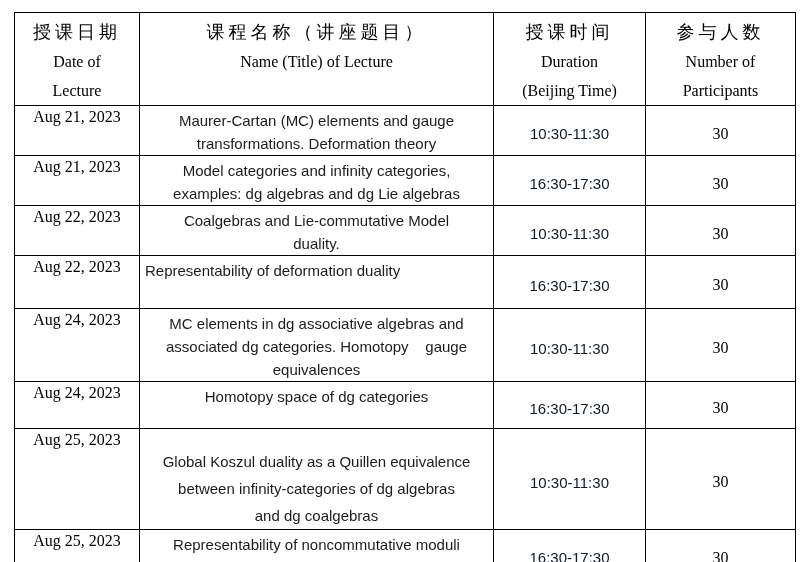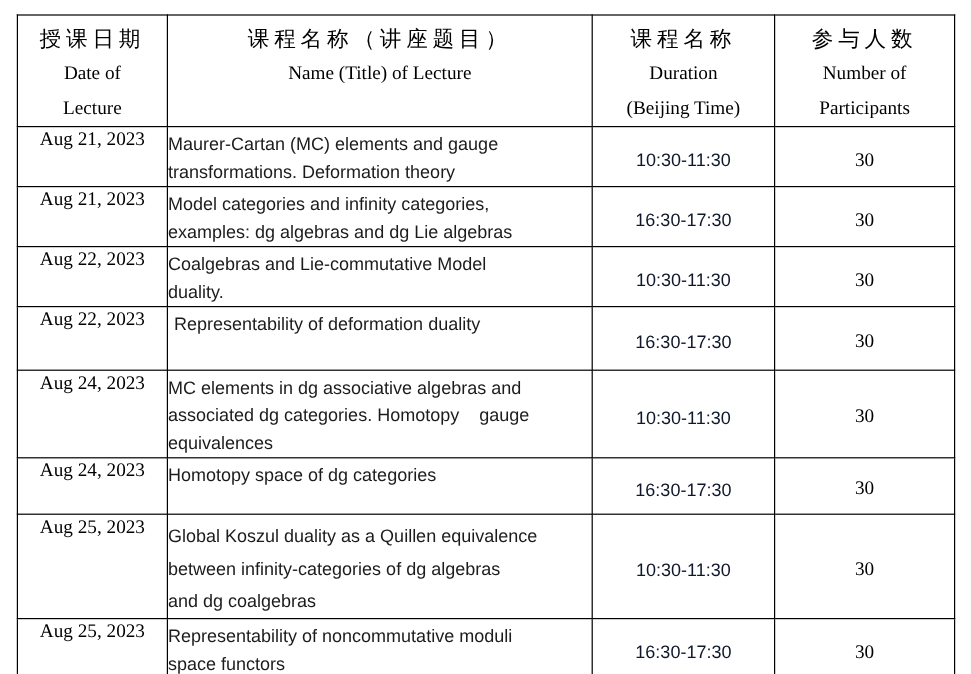--- a/index.html
+++ b/index.html
@@ -73,25 +73,26 @@
     color: #000000;
     text-align: center;
     vertical-align: top;
     padding-top: 2px;
   }
   td.name-cell {
     font-family: "Liberation Sans", "DejaVu Sans", sans-serif;
     font-size: 15px;
     line-height: 23px;
     color: #1c1c1c;
+    text-align: center;
     vertical-align: top;
     padding-top: 3px;
     white-space: pre-line;
   }
-  tbody tr:nth-child(7) td.name-cell { line-height: 27px; padding-top: 5px; }
+  tbody tr:nth-child(7) td.name-cell { line-height: 27px; padding-top: 19px; }
   td.name-cell.left { text-align: left; padding-left: 5px; }
   td.time-cell {
     font-family: "Liberation Sans", "DejaVu Sans", sans-serif;
     font-size: 15px;
     color: #0f172a;
     text-align: center;
     vertical-align: middle;
     padding-top: 6px;
   }
   td.num-cell {
@@ -119,21 +120,21 @@
         <th>
           <div class="hdr-cn">授课日期</div>
           <div class="hdr-en">Date of
 Lecture</div>
         </th>
         <th>
           <div class="hdr-cn">课程名称（讲座题目）</div>
           <div class="hdr-en">Name (Title) of Lecture</div>
         </th>
         <th>
-          <div class="hdr-cn">课程名称</div>
+          <div class="hdr-cn">授课时间</div>
           <div class="hdr-en">Duration
 (Beijing Time)</div>
         </th>
         <th>
           <div class="hdr-cn">参与人数</div>
           <div class="hdr-en">Number of
 Participants</div>
         </th>
       </tr>
     </thead>

